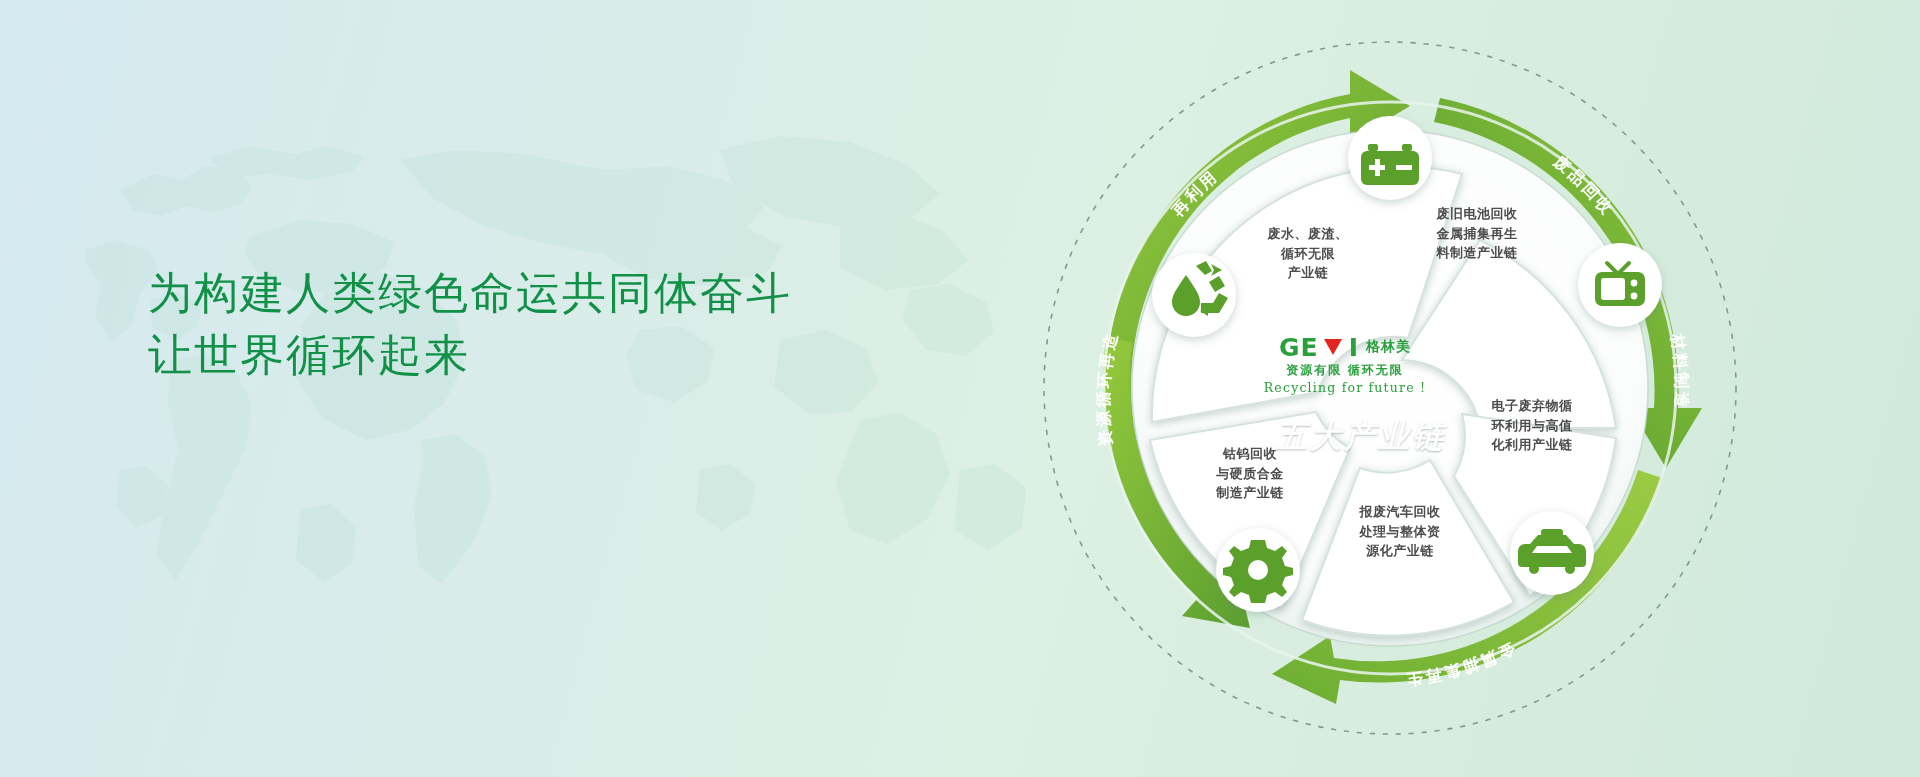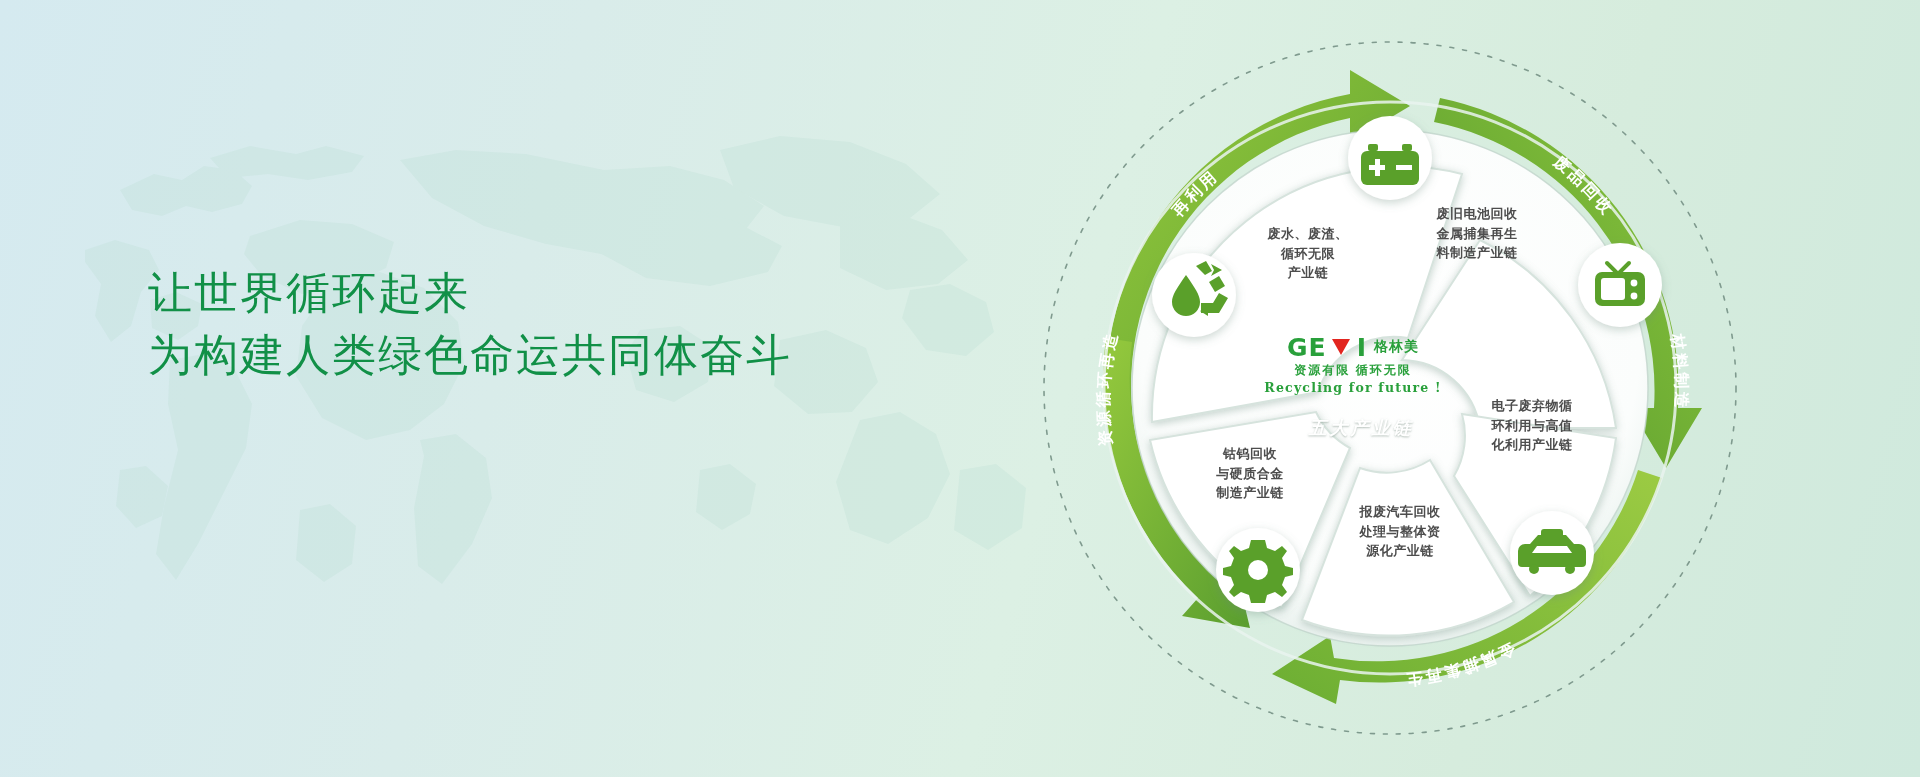--- a/index.html
+++ b/index.html
@@ -52,21 +52,21 @@
     text-align: center;
     font-weight: 700;
     white-space: nowrap;
     letter-spacing: .5px;
   }
   .seg-label span { display: block; }
 
   
   #center-logo {
     position: absolute;
-    left: 228px; top: 326px;
+    left: 220px; top: 326px;
     width: 230px;
     text-align: center;
   }
   .logo-row1 { display:flex; align-items:center; justify-content:center; gap:7px; height:26px;}
   .gem-word {
     font-family: "DejaVu Sans", sans-serif;
     font-size: 25px; font-weight: 700; color: #29a03b;
     letter-spacing: 1px; line-height: 1;
   }
   .gem-tri {
@@ -79,28 +79,28 @@
   .gem-cn {
     font-size: 14px; font-weight: 700; color: #29a03b; letter-spacing: 1px;
   }
   .logo-row2 {
     margin-top: 2px;
     font-size: 12px; font-weight: 700; color: #29a03b; letter-spacing: 2px;
   }
   .logo-row3 {
     margin-top: 1px;
     font-family: "DejaVu Serif", serif;
-    font-size: 12.5px; font-weight: 700; color: #29a03b; letter-spacing: 1.2px;
+    font-size: 12.5px; font-weight: 400; color: #29a03b; letter-spacing: 1.2px;
   }
   #center-title {
     position: absolute;
     left: 236px; top: 408px;
     width: 230px;
     text-align: center;
-    font-size: 18px;
+    font-size: 31px;
     font-weight: 700;
     font-style: italic;
     color: #ffffff;
     letter-spacing: 3px;
     text-shadow: 0 1px 2px rgba(120,140,130,.55);
   }
   .ring-text {
     fill: #ffffff;
     font-size: 16px;
     font-weight: 700;
@@ -133,22 +133,22 @@
       <path d="M860 380 l40 -8 36 22 14 40 -22 44 -40 26 -38 -14 -14 -48 24 -62z"></path>
       <path d="M960 430 l36 -6 30 24 -4 40 -34 22 -34 -20z"></path>
       <path d="M700 430 l30 -6 26 20 -6 30 -28 16 -26 -18z"></path>
       <path d="M420 400 l36 -6 30 24 6 40 -20 46 -30 40 -24 -18 -4 -58 10 -52z"></path>
       <path d="M300 470 l30 -6 26 22 -4 38 -28 18 -28 -22z"></path>
       <path d="M120 430 l26 -4 22 20 -6 30 -26 12 -20 -22z"></path>
     </g>
   </svg>
 
   <div id="headline">
+    <span class="ln">为构建人类绿色命运共同体奋斗</span>
     <span class="ln">让世界循环起来</span>
-    <span class="ln">为构建人类绿色命运共同体奋斗</span>
   </div>
 
   <div id="diagram">
 
     <svg width="760" height="760" viewBox="0 0 760 760">
       <defs>
         <linearGradient id="ringGradA" x1="0" y1="0" x2="1" y2="1">
           <stop offset="0%" stop-color="#95c93d"></stop>
           <stop offset="100%" stop-color="#5a9e2f"></stop>
         </linearGradient>

